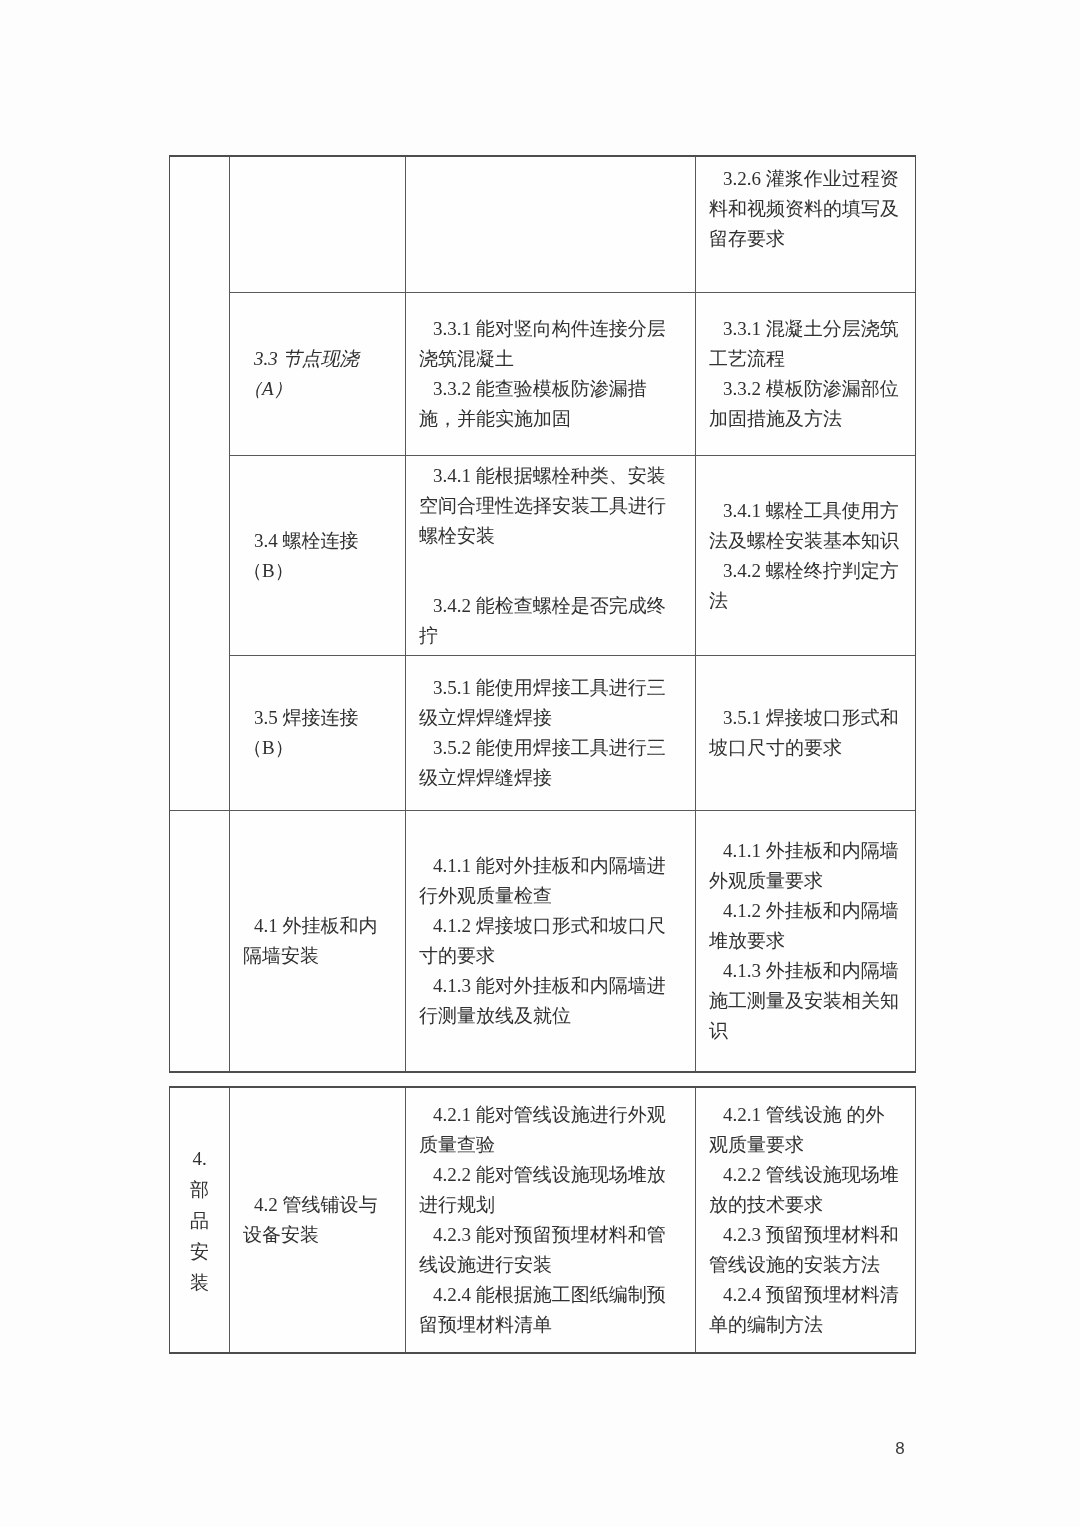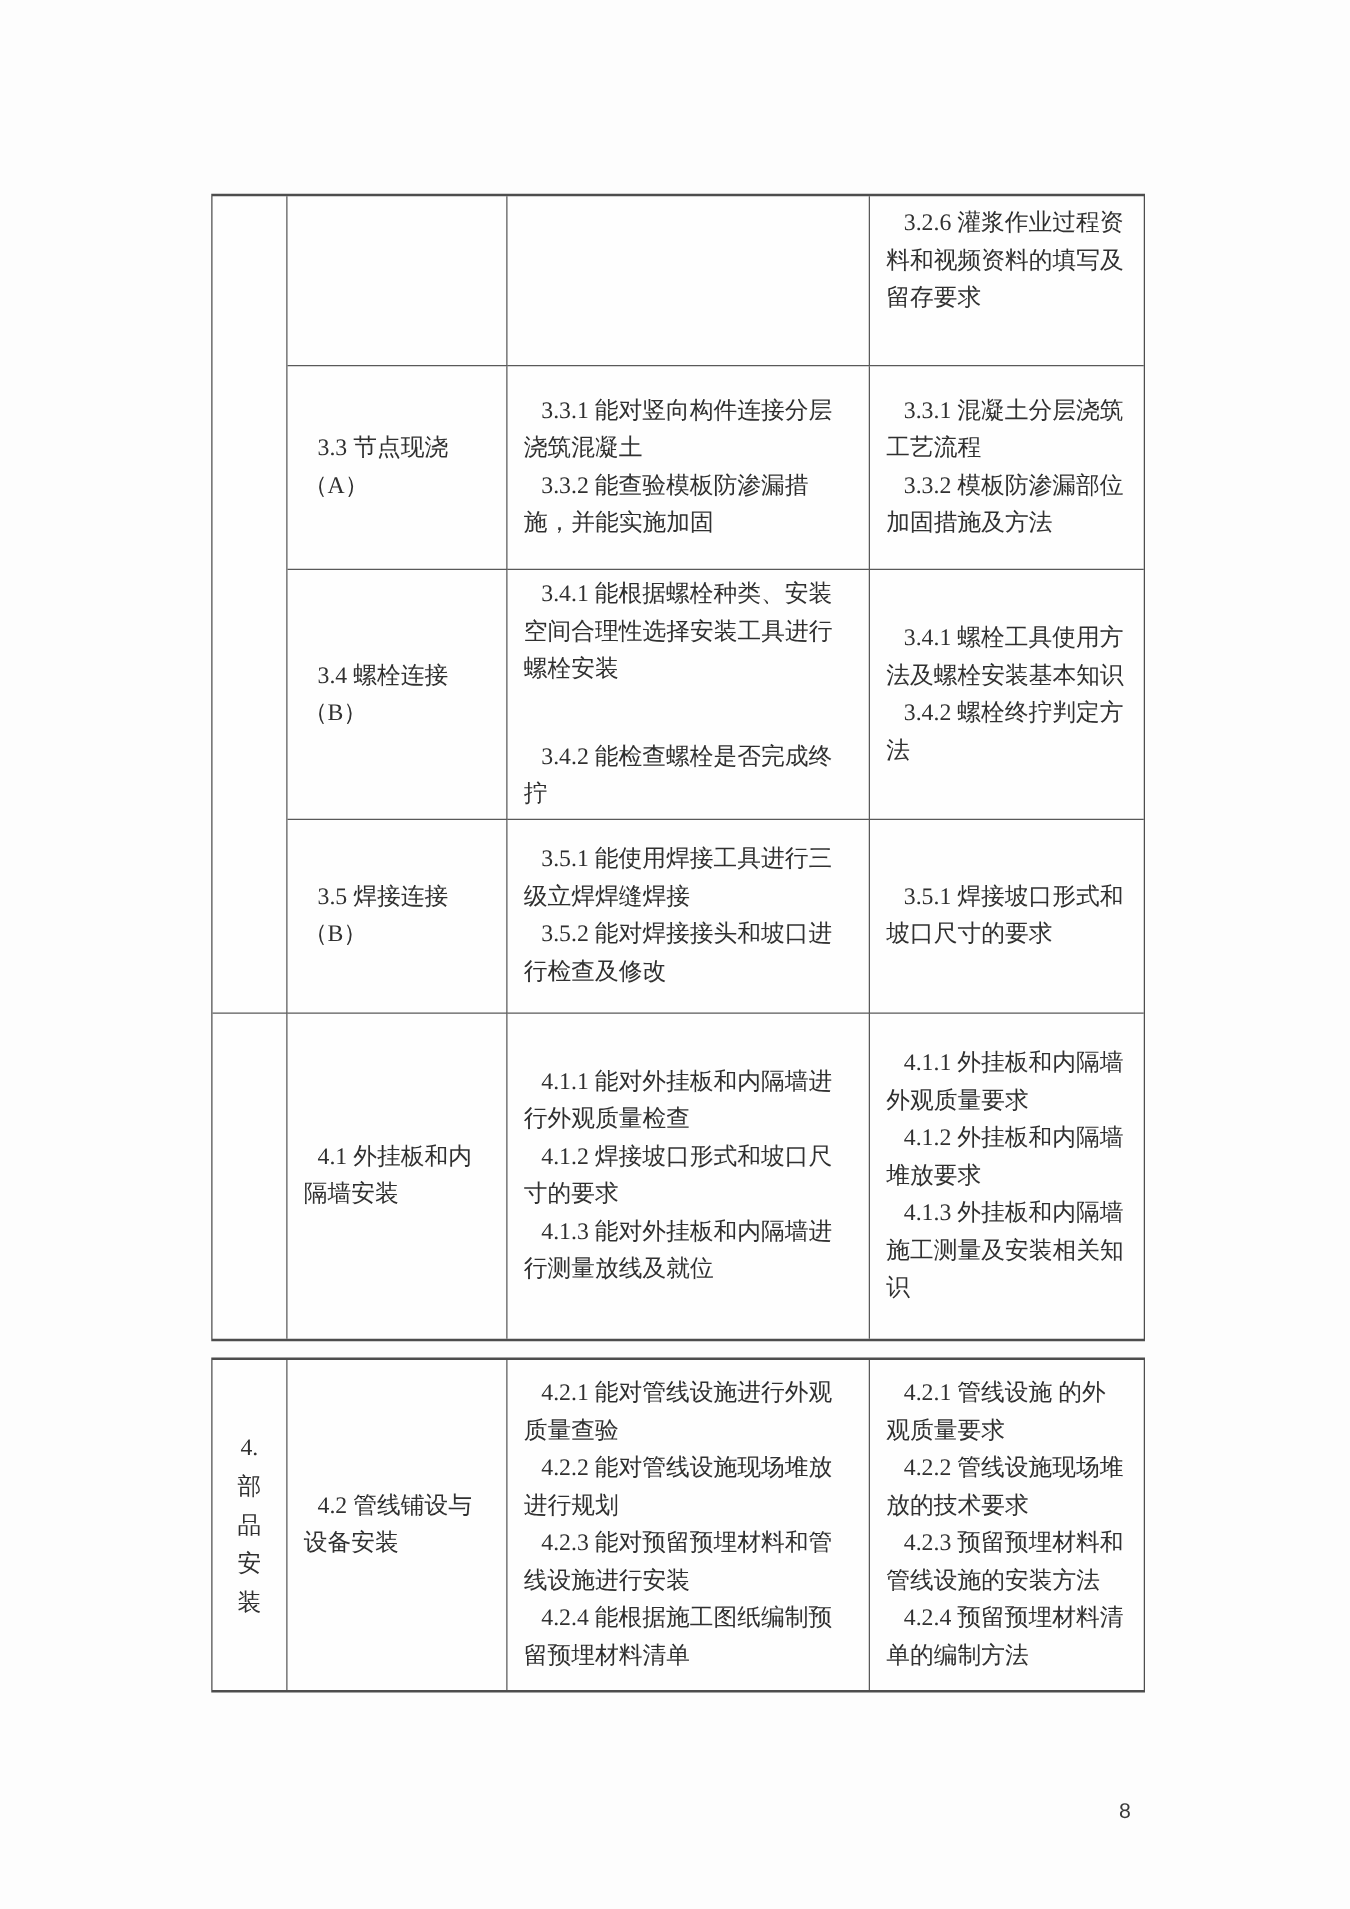--- a/index.html
+++ b/index.html
@@ -79,21 +79,21 @@
 
     <div class="cell c-sec" style="grid-row:1/5; grid-column:1;"></div>
     <div class="cell c-sec last-row" style="grid-row:5/6; grid-column:1;"></div>
 
     <div class="cell c-cat" style="grid-row:1; grid-column:2;"></div>
     <div class="cell c-skl" style="grid-row:1; grid-column:3;"></div>
     <div class="cell c-knw last-col vtop" style="grid-row:1; grid-column:4;">
       <p class="item">3.2.6 灌浆作业过程资料和视频资料的填写及留存要求</p>
     </div>
 
-    <div class="cell c-cat" style="grid-row:2; grid-column:2;">
+    <div class="cell c-cat" style="grid-row:2; grid-column:2;font-style:italic;">
       <p class="cat">3.3 节点现浇（A）</p>
     </div>
     <div class="cell c-skl" style="grid-row:2; grid-column:3;">
       <p class="item">3.3.1 能对竖向构件连接分层浇筑混凝土</p>
       <p class="item">3.3.2 能查验模板防渗漏措施，并能实施加固</p>
     </div>
     <div class="cell c-knw last-col" style="grid-row:2; grid-column:4;">
       <p class="item">3.3.1 混凝土分层浇筑工艺流程</p>
       <p class="item">3.3.2 模板防渗漏部位加固措施及方法</p>
     </div>
@@ -108,21 +108,21 @@
     <div class="cell c-knw last-col" style="grid-row:3; grid-column:4;">
       <p class="item">3.4.1 螺栓工具使用方法及螺栓安装基本知识</p>
       <p class="item">3.4.2 螺栓终拧判定方法</p>
     </div>
 
     <div class="cell c-cat" style="grid-row:4; grid-column:2;">
       <p class="cat">3.5 焊接连接（B）</p>
     </div>
     <div class="cell c-skl" style="grid-row:4; grid-column:3;">
       <p class="item">3.5.1 能使用焊接工具进行三级立焊焊缝焊接</p>
-      <p class="item">3.5.2 能对焊接接头和坡口进行检查及修改</p>
+      <p class="item">3.5.2 能使用焊接工具进行三级立焊焊缝焊接</p>
     </div>
     <div class="cell c-knw last-col" style="grid-row:4; grid-column:4;">
       <p class="item">3.5.1 焊接坡口形式和坡口尺寸的要求</p>
     </div>
 
     <div class="cell c-cat last-row" style="grid-row:5; grid-column:2;">
       <p class="cat">4.1 外挂板和内隔墙安装</p>
     </div>
     <div class="cell c-skl last-row" style="grid-row:5; grid-column:3;">
       <p class="item">4.1.1 能对外挂板和内隔墙进行外观质量检查</p>

